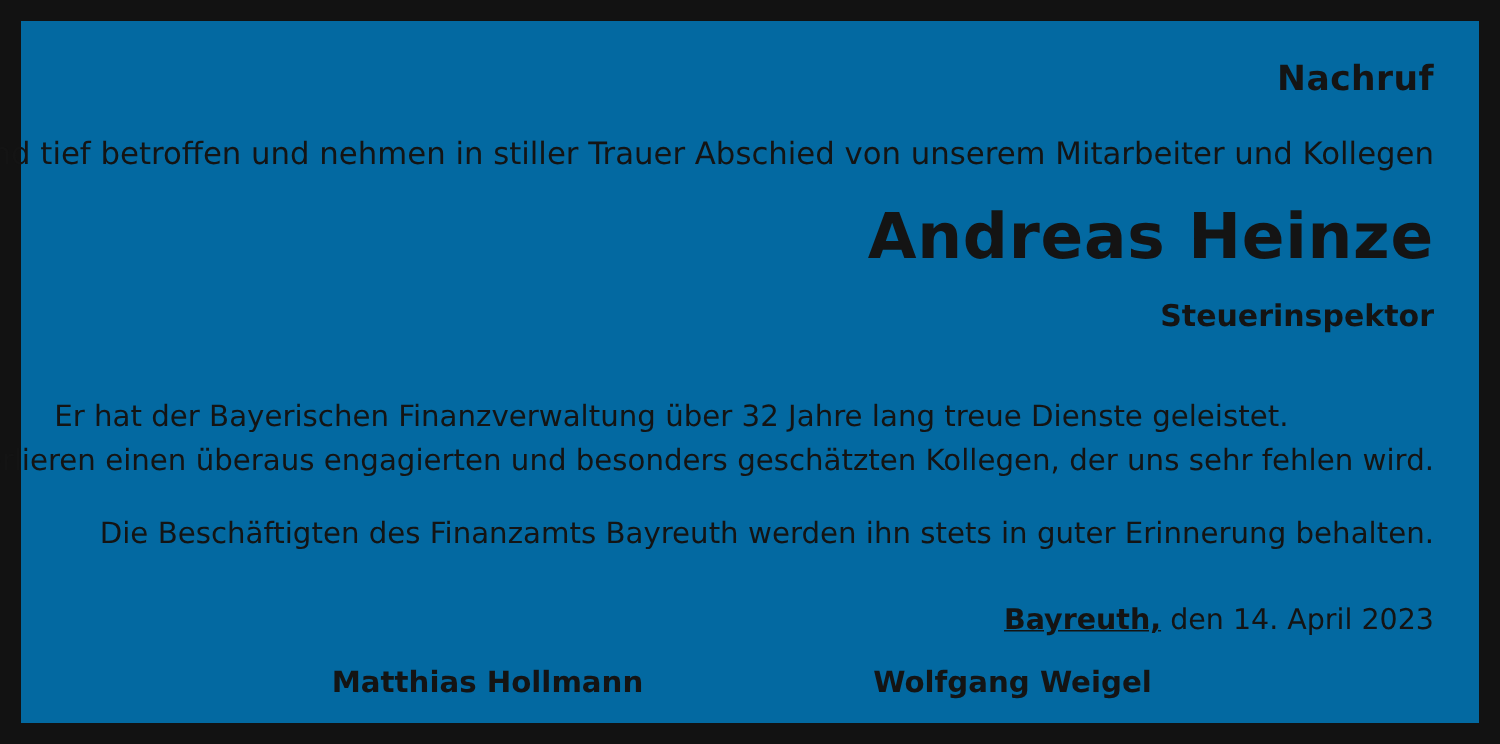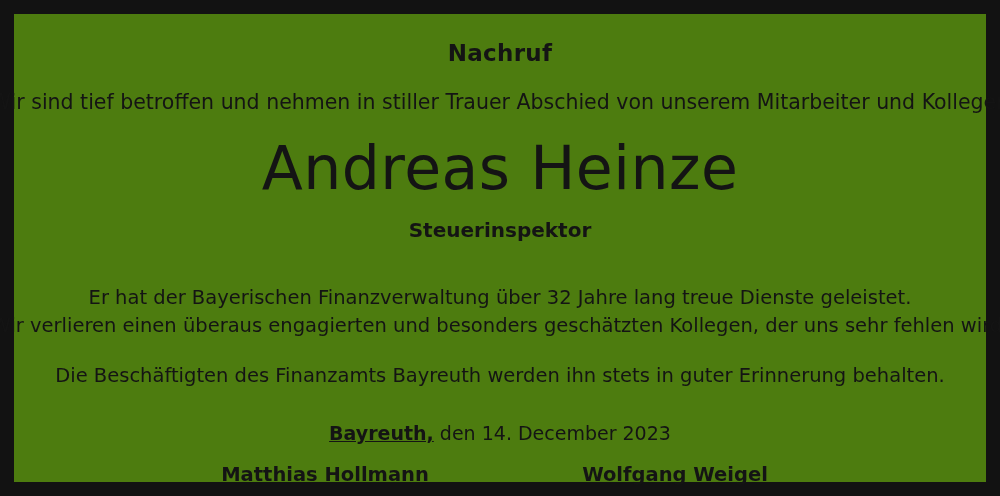--- a/index.html
+++ b/index.html
@@ -16,45 +16,45 @@
     box-sizing: border-box;
     width: 1000px;
     height: 496px;
     background: #121212;
     padding: 14px 14px;
   }
   .inner {
     box-sizing: border-box;
     width: 100%;
     height: 100%;
-    background: #4d7c0f;
+    background: #0369a1;
     color: #141414;
     padding: 18px 30px 14px 30px;
     display: flex;
     flex-direction: column;
-    align-items: center;
+    align-items: flex-end;
     text-align: center;
   }
   .heading {
     font-size: 23px;
     font-weight: 700;
     letter-spacing: 0.3px;
     margin: 8px 0 0 0;
     line-height: 1.2;
   }
   .intro {
     font-size: 20.5px;
     font-weight: 400;
     margin: 22px 0 0 0;
     line-height: 1.25;
     white-space: nowrap;
   }
   .name {
-    font-size: 60px;
-    font-weight: 400;
+    font-size: 42px;
+    font-weight: 700;
     letter-spacing: 0.5px;
     margin: 20px 0 0 0;
     line-height: 1.1;
   }
   .role {
     font-size: 20px;
     font-weight: 700;
     margin: 17px 0 15px 0;
     line-height: 1.2;
   }
@@ -121,21 +121,21 @@
     <div class="role">Steuerinspektor</div>
 
     <div class="body-block">
       <div class="body-line">Er hat der Bayerischen Finanzverwaltung über 32 Jahre lang treue Dienste geleistet.</div>
       <div class="body-line">Wir verlieren einen überaus engagierten und besonders geschätzten Kollegen, der uns sehr fehlen wird.</div>
     </div>
 
     <div class="closing">Die Beschäftigten des Finanzamts Bayreuth werden ihn stets in guter Erinnerung behalten.</div>
 
     <div class="place-date">
-      <b>Bayreuth,</b><span> den 14. December 2023</span>
+      <b>Bayreuth,</b><span> den 14. April 2023</span>
     </div>
 
 
     <div class="signatories">
       <div class="signatory">
         <div class="sig-name">Matthias Hollmann</div>
 
       </div>
       <div class="signatory">
         <div class="sig-name">Wolfgang Weigel</div>

